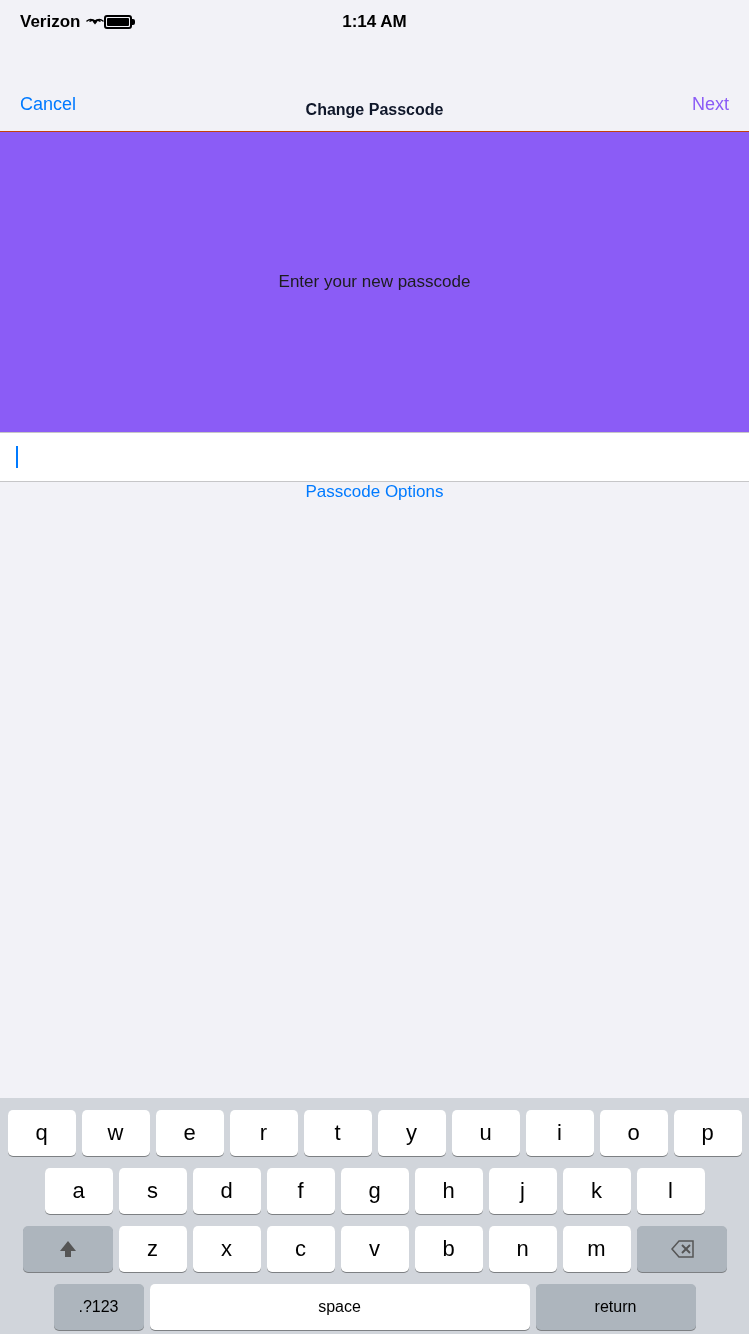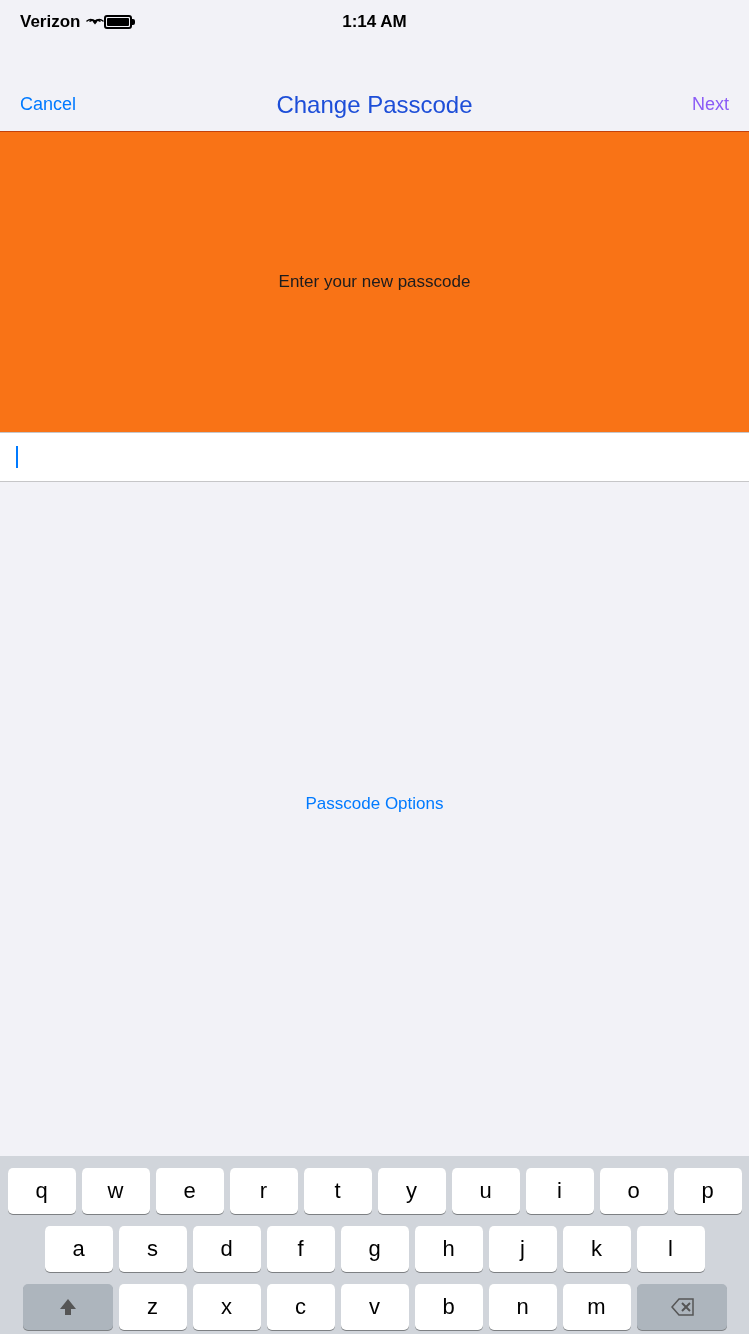--- a/index.html
+++ b/index.html
@@ -72,23 +72,23 @@
     }
     .nav-cancel {
       font-size: 18px;
       color: #007aff;
       background: none;
       border: none;
       cursor: pointer;
       padding: 4px;
     }
     .nav-title {
-      font-size: 24px;
-      font-weight: 400;
-      color: #1d4ed8;
+      font-size: 16px;
+      font-weight: 700;
+      color: #0f172a;
       position: absolute;
       left: 50%;
       transform: translateX(-50%);
       bottom: 12px;
     }
     .nav-next {
       font-size: 18px;
       color: #8b5cf6;
       background: none;
       border: none;
@@ -102,21 +102,21 @@
       display: flex;
       align-items: flex-end;
       justify-content: space-between;
       padding: 0 16px 12px;
       border-bottom: 1px solid #c2410c;
       flex-shrink: 0;
     }
 
     
     .prompt-area {
-      background: #f97316;
+      background: #8b5cf6;
       display: flex;
       align-items: center;
       justify-content: center;
       flex: 0 0 300px;
     }
     .prompt-text {
       font-size: 17px;
       color: #1c1c1e;
     }
 
@@ -140,21 +140,21 @@
     @keyframes blink {
       0%, 100% { opacity: 1; }
       50% { opacity: 0; }
     }
 
     
     .options-area {
       background: #f2f2f7;
       flex: 1;
       display: flex;
-      align-items: center;
+      align-items: flex-start;
       justify-content: center;
       padding-bottom: 30px;
     }
     .passcode-options-btn {
       font-size: 17px;
       color: #007aff;
       background: none;
       border: none;
       cursor: pointer;
     }
@@ -303,13 +303,18 @@
     <div class="key">m</div>
     <div class="key key-dark key-delete">
       <svg width="24" height="18" viewBox="0 0 24 18">
         <path d="M9 1 L23 1 L23 17 L9 17 L2 9 Z" fill="none" stroke="#555" stroke-width="1.5"></path>
         <line x1="12" y1="5" x2="20" y2="13" stroke="#555" stroke-width="2"></line>
         <line x1="20" y1="5" x2="12" y2="13" stroke="#555" stroke-width="2"></line>
       </svg>
     </div>
   </div>
 
+  <div class="key-row">
+    <div class="key key-dark key-123">.?123</div>
+    <div class="key key-space">space</div>
+    <div class="key key-dark key-return">return</div>
+  </div>
 </div>
 
 </body></html>

